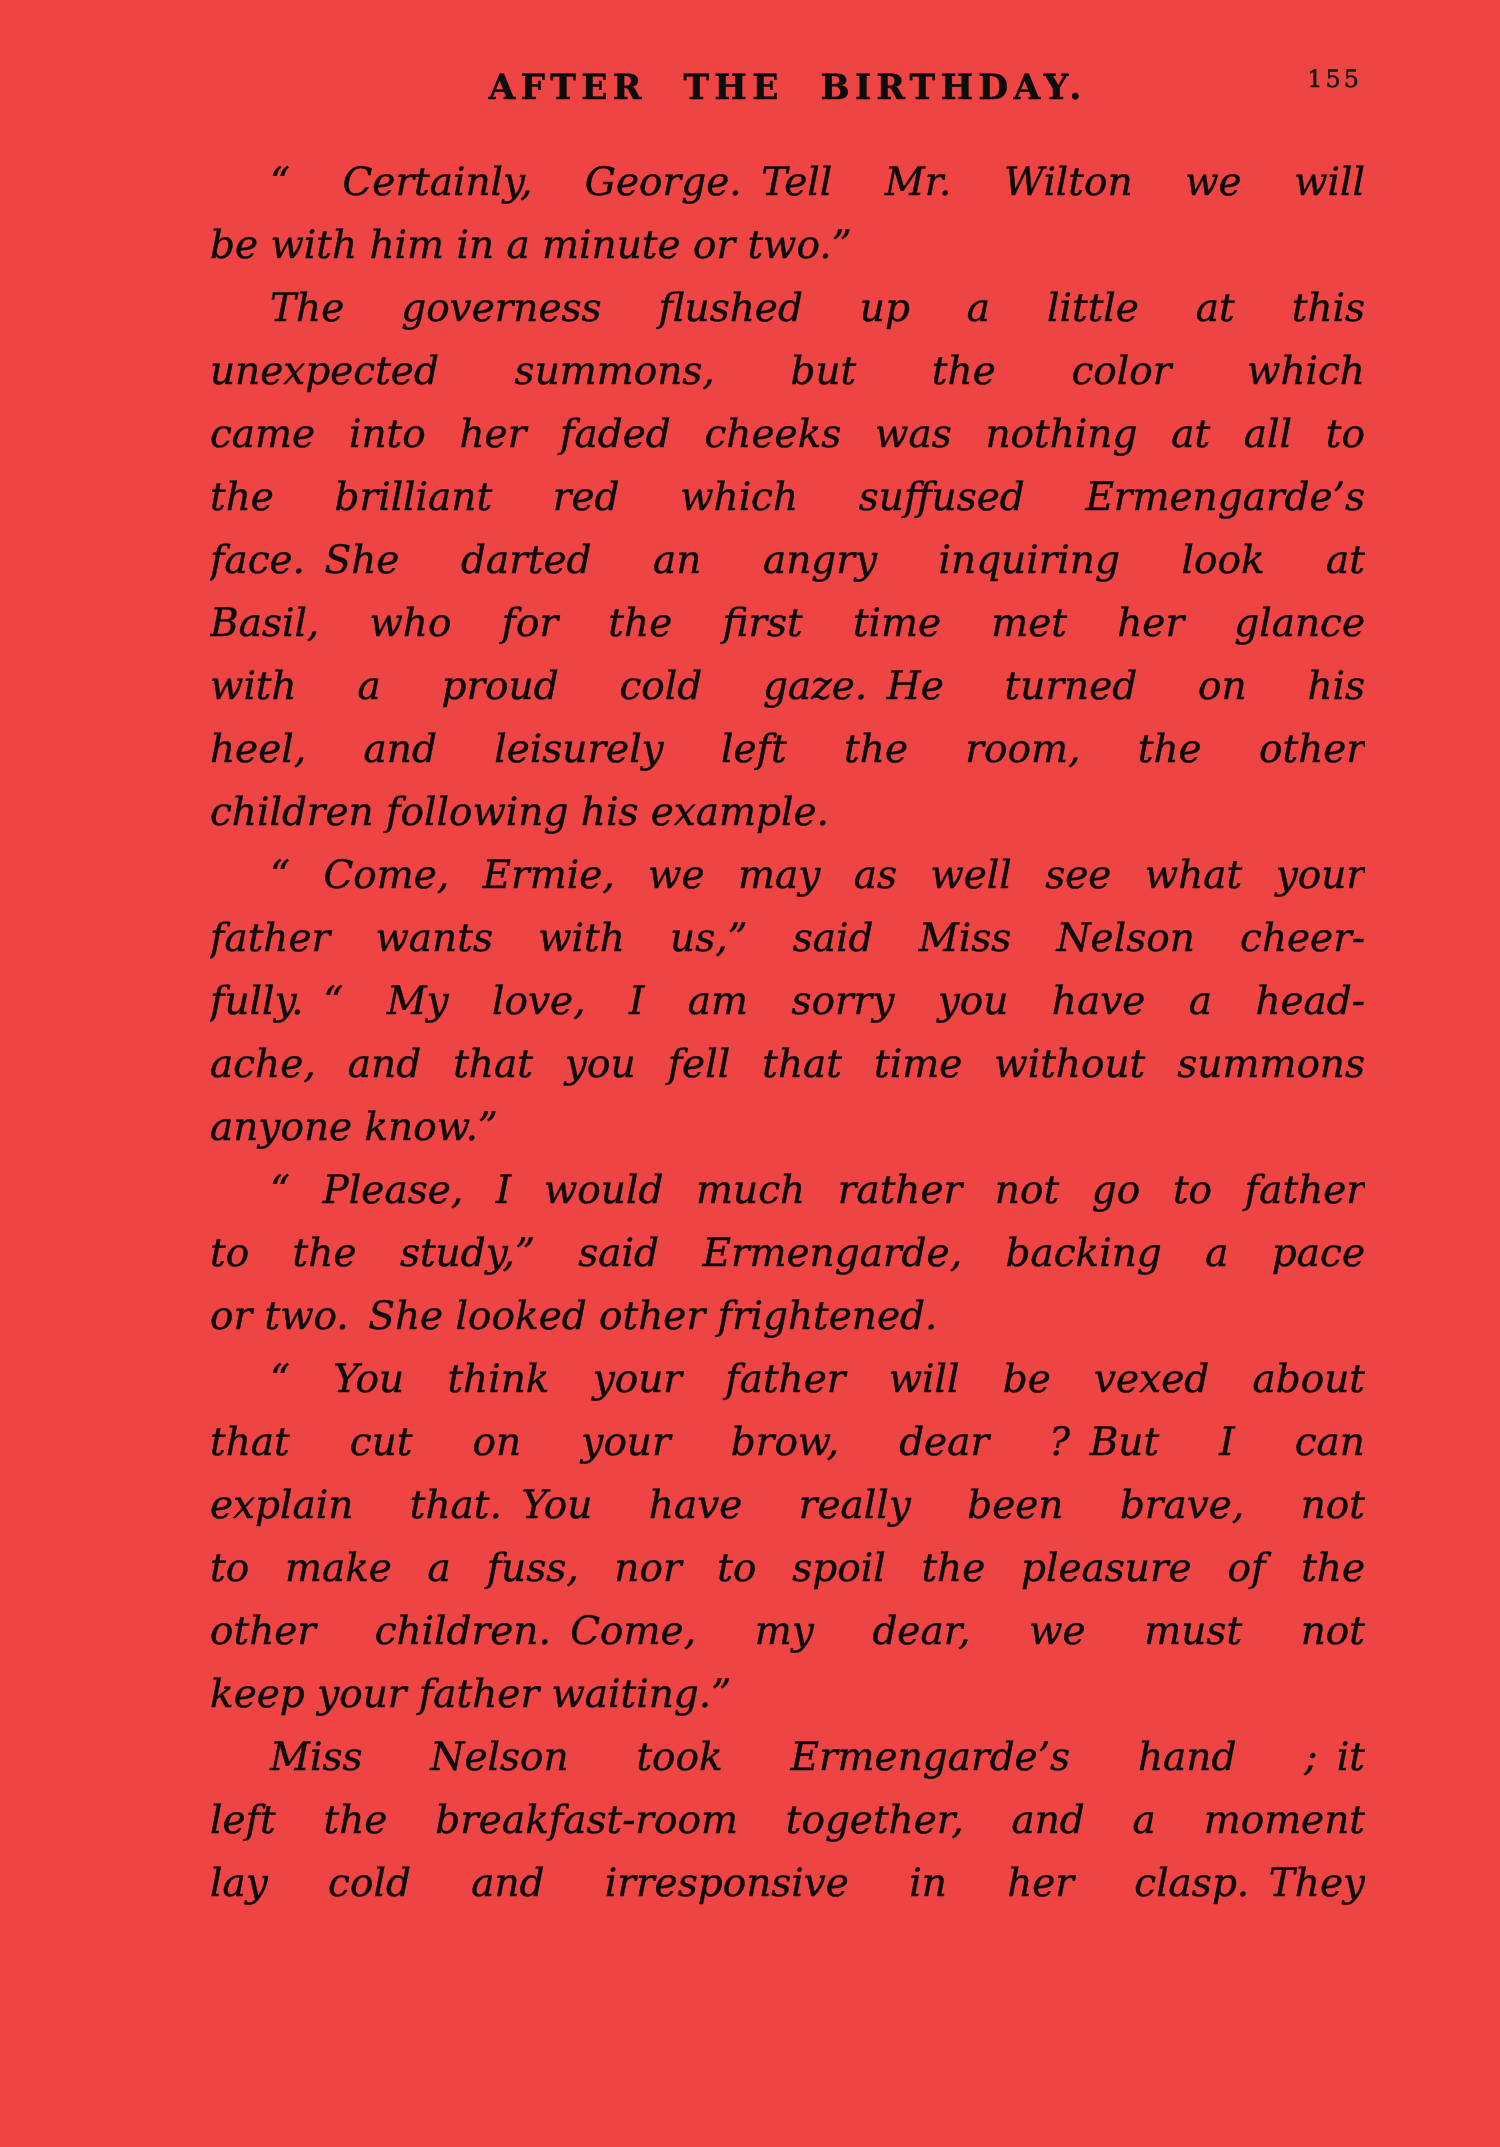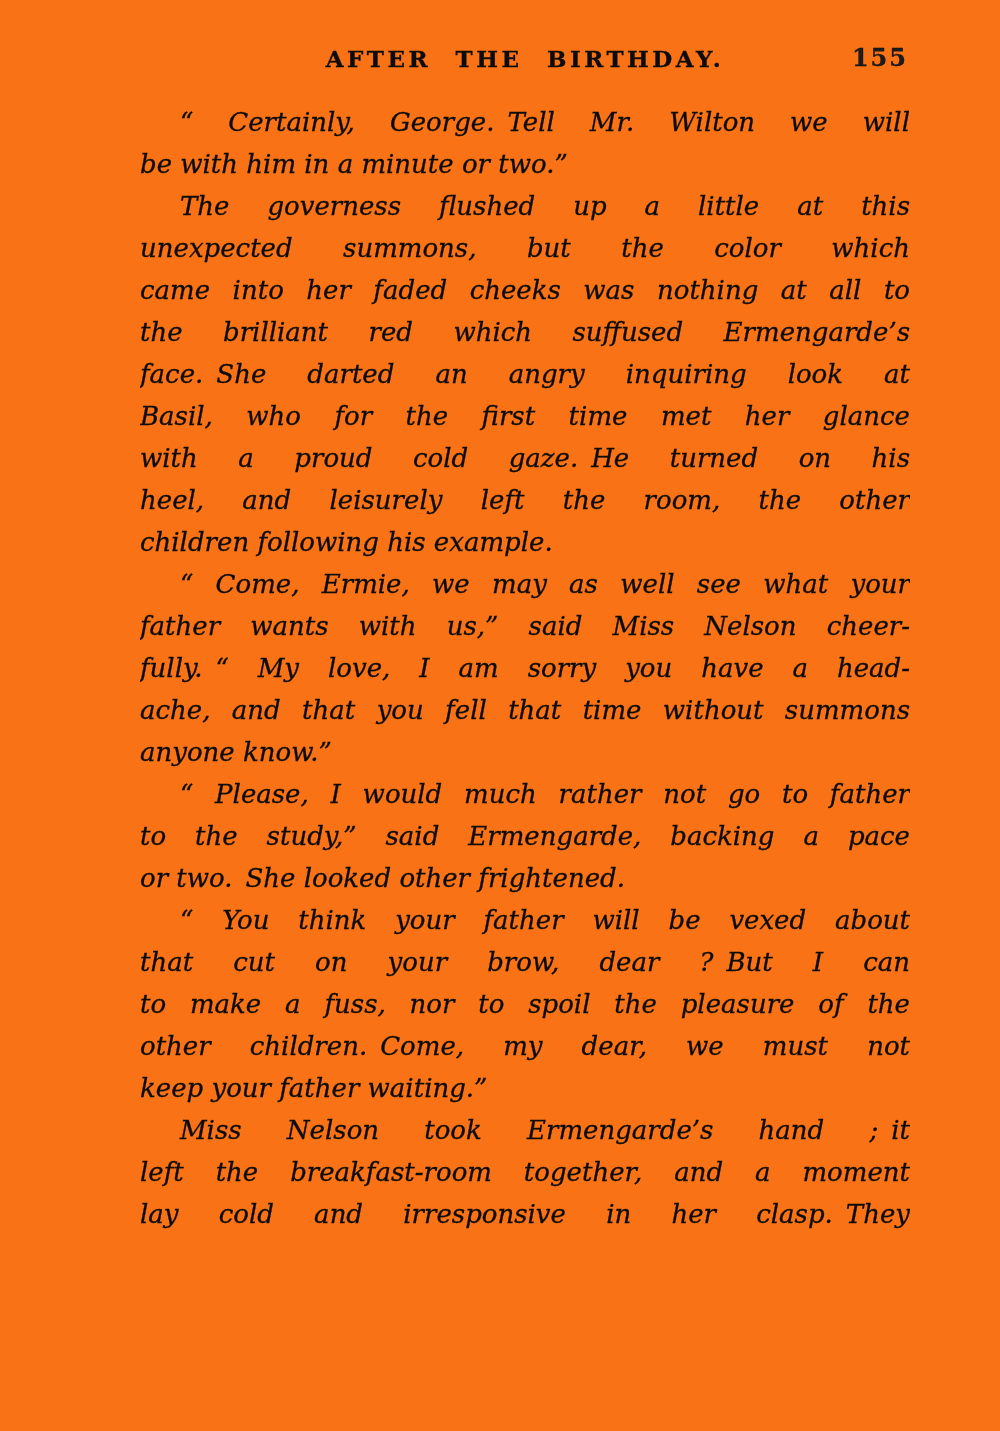--- a/index.html
+++ b/index.html
@@ -4,21 +4,21 @@
 <style>
   html, body {
     margin: 0;
     padding: 0;
     background: #ffffff;
   }
   .page {
     position: relative;
     width: 1000px;
     height: 1431px;
-    background: #f97316;
+    background: #ef4444;
     overflow: hidden;
     font-family: "DejaVu Serif", "Liberation Serif", serif;
     color: #0c0c0c;
     -webkit-text-stroke: 0.3px #0c0c0c;
   }
   .running-head {
     position: absolute;
     top: 45px;
     left: 140px;
     width: 770px;
@@ -32,24 +32,23 @@
     font-size: 23px;
     font-weight: bold;
     letter-spacing: 3.5px;
     word-spacing: 13px;
     white-space: nowrap;
   }
   .page-number {
     position: absolute;
     right: 2px;
     top: -2px;
-    font-size: 24px;
+    font-size: 16px;
     letter-spacing: 2px;
     color: #1c1c1c;
-    font-weight: bold;
   }
   .body-text {
     position: absolute;
     top: 101px;
     left: 140px;
     width: 770px;
     font-size: 26px;
   }
   .paragraph {
     margin: 0;
@@ -104,20 +103,21 @@
         <div class="line last">anyone know.”</div>
       </div>
       <div class="paragraph">
         <div class="line first">“ Please, I would much rather not go to father</div>
         <div class="line">to the study,” said Ermengarde, backing a pace</div>
         <div class="line last">or two. She looked other frightened.</div>
       </div>
       <div class="paragraph">
         <div class="line first">“ You think your father will be vexed about</div>
         <div class="line">that cut on your brow, dear ? But I can</div>
+        <div class="line">explain that. You have really been brave, not</div>
         <div class="line">to make a fuss, nor to spoil the pleasure of the</div>
         <div class="line">other children. Come, my dear, we must not</div>
         <div class="line last">keep your father waiting.”</div>
       </div>
       <div class="paragraph">
         <div class="line first">Miss Nelson took Ermengarde’s hand ; it</div>
         <div class="line">left the breakfast-room together, and a moment</div>
         <div class="line">lay cold and irresponsive in her clasp. They</div>
       </div>
     </div>

